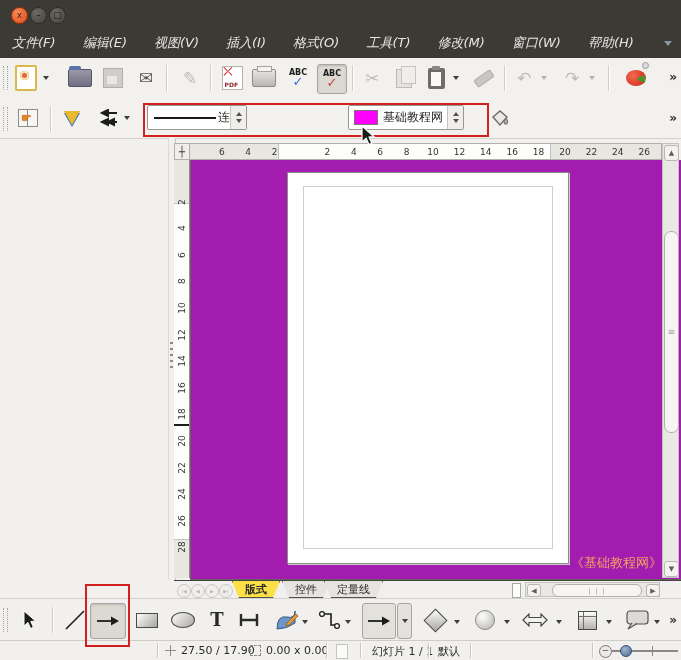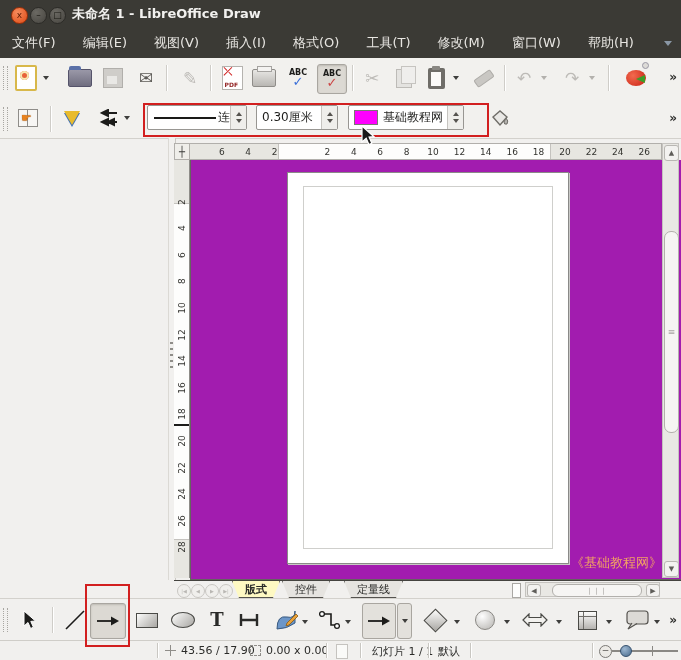--- a/index.html
+++ b/index.html
@@ -8,21 +8,21 @@
   .abs{position:absolute;}
   
   .titlebar{left:0;top:0;width:681px;height:28px;background:#3b3a35;}
   .wbtn{position:absolute;top:7px;width:15px;height:15px;border-radius:50%;
         display:flex;align-items:center;justify-content:center;font-size:9px;line-height:1;}
   .wbtn.close{background:radial-gradient(circle at 35% 30%,#f58b5c,#df4b16);border:1px solid #9c2f08;color:#5e1a02;}
   .wbtn.gray{background:radial-gradient(circle at 35% 30%,#6b6963,#46443f);border:1px solid #2c2b27;color:#16150f;}
   .title-text{position:absolute;left:72px;top:5px;color:#f2f1ef;font-size:13px;font-weight:bold;}
   .menubar{left:0;top:28px;width:681px;height:30px;background:#3b3a35;display:flex;align-items:center;
            gap:27px;padding-left:12px;box-sizing:border-box;font-size:13px;color:#e8e6e2;}
-  .menu-item{cursor:default;white-space:nowrap;}
+  .menu-item{cursor:default;white-space:nowrap;font-style:italic;}
   
   .tb{background:#f2f1ee;}
   .tb1{left:0;top:58px;width:681px;height:41px;border-bottom:1px solid #d3d1cc;}
   .tb2{left:0;top:99px;width:681px;height:39px;border-bottom:1px solid #d3d1cc;}
   .grip{position:absolute;left:3px;top:8px;width:3px;height:24px;
         border-left:1px dotted #a8a6a1;border-right:1px dotted #a8a6a1;}
   .tbtn{position:absolute;width:28px;height:28px;top:6px;display:flex;align-items:center;justify-content:center;}
   .tb2 .tbtn{top:5px;}
   .pressed{background:#dcd9d3;border:1px solid #a9a6a0;border-radius:3px;box-shadow:inset 0 1px 2px #bdbab4;}
   .sep{position:absolute;top:7px;width:1px;height:26px;background:#cfcdc8;box-shadow:1px 0 0 #fff;}
@@ -111,21 +111,21 @@
         display:flex;align-items:center;justify-content:center;font-size:7px;color:#5f5d59;}
   .vthumb{position:absolute;left:1px;top:87px;width:13px;height:200px;background:#f6f5f3;border:1px solid #b2b0ac;
           border-radius:7px;display:flex;align-items:center;justify-content:center;color:#a5a3a0;font-size:9px;}
   
   .tabbar{left:174px;top:580px;width:507px;height:18px;background:#f1f0ee;border-top:1px solid #44433f;box-sizing:border-box;font-size:11px;}
   .navb{position:absolute;top:3px;width:12px;height:12px;border-radius:50%;background:#f0efec;border:1px solid #c9c7c3;
         color:#b9b7b3;font-size:5px;display:flex;align-items:center;justify-content:center;}
   .tab{position:absolute;top:0;height:16px;display:flex;align-items:center;justify-content:center;
        background:#e6e4e0;border:1px solid #55534f;border-top:none;color:#2c2c2a;
        clip-path:polygon(7px 100%,0 0,100% 0,calc(100% - 7px) 100%);padding:0 12px;}
-  .tab.active{background:#fef9c3;font-weight:bold;}
+  .tab.active{background:#fde047;font-weight:bold;}
   .hsplit{position:absolute;left:338px;top:2px;width:7px;height:13px;background:#fdfdfc;border:1px solid #aaa8a4;}
   .hsb{position:absolute;left:351px;top:1px;width:135px;height:15px;background:#e9e8e4;border:1px solid #c5c3bf;box-sizing:border-box;}
   .hthumb{position:absolute;left:26px;top:1px;width:88px;height:11px;background:#f6f5f3;border:1px solid #b2b0ac;border-radius:6px;
           display:flex;align-items:center;justify-content:center;color:#a5a3a0;font-size:7px;letter-spacing:1px;}
   
   .dtb{left:0;top:598px;width:681px;height:42px;background:#f1f0ee;border-top:1px solid #d3d1cc;box-sizing:border-box;}
   .dbtn{position:absolute;top:6px;width:30px;height:30px;display:flex;align-items:center;justify-content:center;}
   .dbtn svg{display:block;}
   .dcaret{position:absolute;top:18px;width:10px;height:10px;display:flex;align-items:center;justify-content:center;}
   .shape-rect{width:20px;height:13px;border:1px solid #4a4a46;background:linear-gradient(135deg,#fdfdfc,#a8a6a2);}
@@ -160,21 +160,20 @@
 </style>
 </head>
 <body>
 
 <div class="win">
 
   <div class="abs titlebar">
     <div class="wbtn close" style="left:11px">x</div>
     <div class="wbtn gray" style="left:30px">–</div>
     <div class="wbtn gray" style="left:49px">□</div>
-    <div class="title-text">未命名 1 - LibreOffice Draw</div>
   </div>
 
   <div class="abs menubar" id="menu-items">
       <span class="menu-item">文件(F)</span>
       <span class="menu-item">编辑(E)</span>
       <span class="menu-item">视图(V)</span>
       <span class="menu-item">插入(I)</span>
       <span class="menu-item">格式(O)</span>
       <span class="menu-item">工具(T)</span>
       <span class="menu-item">修改(M)</span>
@@ -279,27 +278,20 @@
         </svg>
       </div>
     </div>
     <div class="tbtn" style="left:121px;width:12px">
         <div class="caret"></div>
       </div>
 
     <div class="combo" style="left:147px;width:100px">
       <div class="lineprev" style="width:64px;margin-left:6px"></div>
       <span style="width:13px;overflow:hidden;white-space:nowrap;margin-left:2px">连续</span>
-      <div class="spin">
-          <div class="tri-up"></div>
-          <div class="tri-dn"></div>
-        </div>
-    </div>
-    <div class="combo" style="left:256px;width:82px">
-      <span style="margin-left:5px">0.30厘米</span>
       <div class="spin">
           <div class="tri-up"></div>
           <div class="tri-dn"></div>
         </div>
     </div>
     <div class="combo" style="left:348px;width:116px">
       <div style="width: 22px; height: 13px; border: 1px solid rgb(122, 120, 116); margin-left: 5px; background: rgb(255, 0, 255);"></div>
       <span style="margin-left:5px;white-space:nowrap">基础教程网</span>
       <div class="spin">
           <div class="tri-up"></div>
@@ -377,21 +369,21 @@
   </div>
 
   <div class="abs tabbar">
     <div class="navb" style="left:3px">|◀</div>
     <div class="navb" style="left:17px">◀</div>
     <div class="navb" style="left:31px">▶</div>
     <div class="navb" style="left:45px">▶|</div>
     <div id="tab-items">
         <div class="tab active" style="left: 58px;">版式</div>
         <div class="tab" style="left: 108px;">控件</div>
-        <div class="tab" style="left: 170px;">定量线</div>
+        <div class="tab" style="left: 150px;">定量线</div>
       </div>
     <div class="hsplit"></div>
     <div class="hsb">
       <div class="sbtn" style="left:1px;top:1px;height:11px;width:12px">◀</div>
       <div class="hthumb">❘❘❘</div>
       <div class="sbtn" style="left:120px;top:1px;height:11px;width:12px">▶</div>
     </div>
   </div>
 
   <div class="abs dtb">
@@ -489,21 +481,21 @@
     </div>
     <div class="dcaret" style="left:652px">
         <div class="caret"></div>
       </div>
     <div class="ovf" style="top:14px">»</div>
   </div>
 
   <div class="abs status">
     <div class="ssep" style="left:157px"></div>
     <div class="sic cross" style="left:165px"></div>
-    <div class="abs" style="left:181px;top:3px">43.56 / 17.90</div>
+    <div class="abs" style="left:181px;top:3px">27.50 / 17.90</div>
     <div class="sic" style="left:250px"></div>
     <div class="abs" style="left:266px;top:3px">0.00 x 0.00</div>
     <div class="ssep" style="left:326px"></div>
     <div class="sdoc" style="left:336px"></div>
     <div class="ssep" style="left:360px"></div>
     <div class="abs" style="left:372px;top:3px">幻灯片 1 / 1</div>
     <div class="ssep" style="left:428px"></div>
     <div class="abs" style="left:438px;top:3px">默认</div>
     <div class="ssep" style="left:470px"></div>
     <div class="ssep" style="left:592px"></div>

